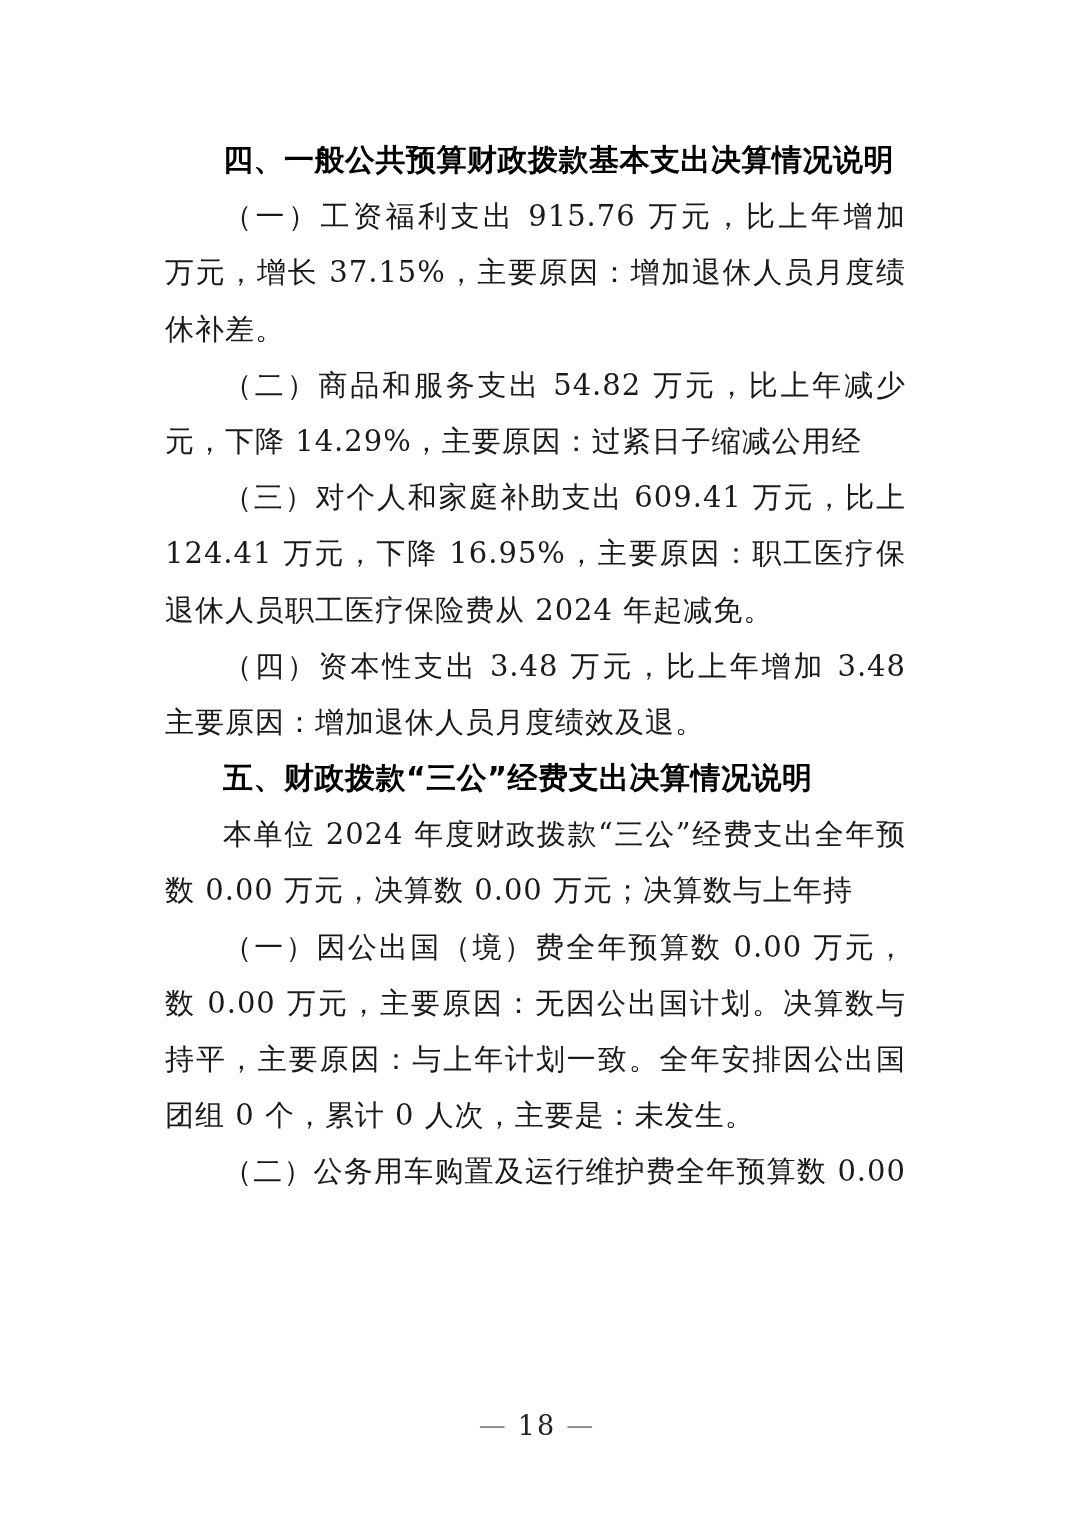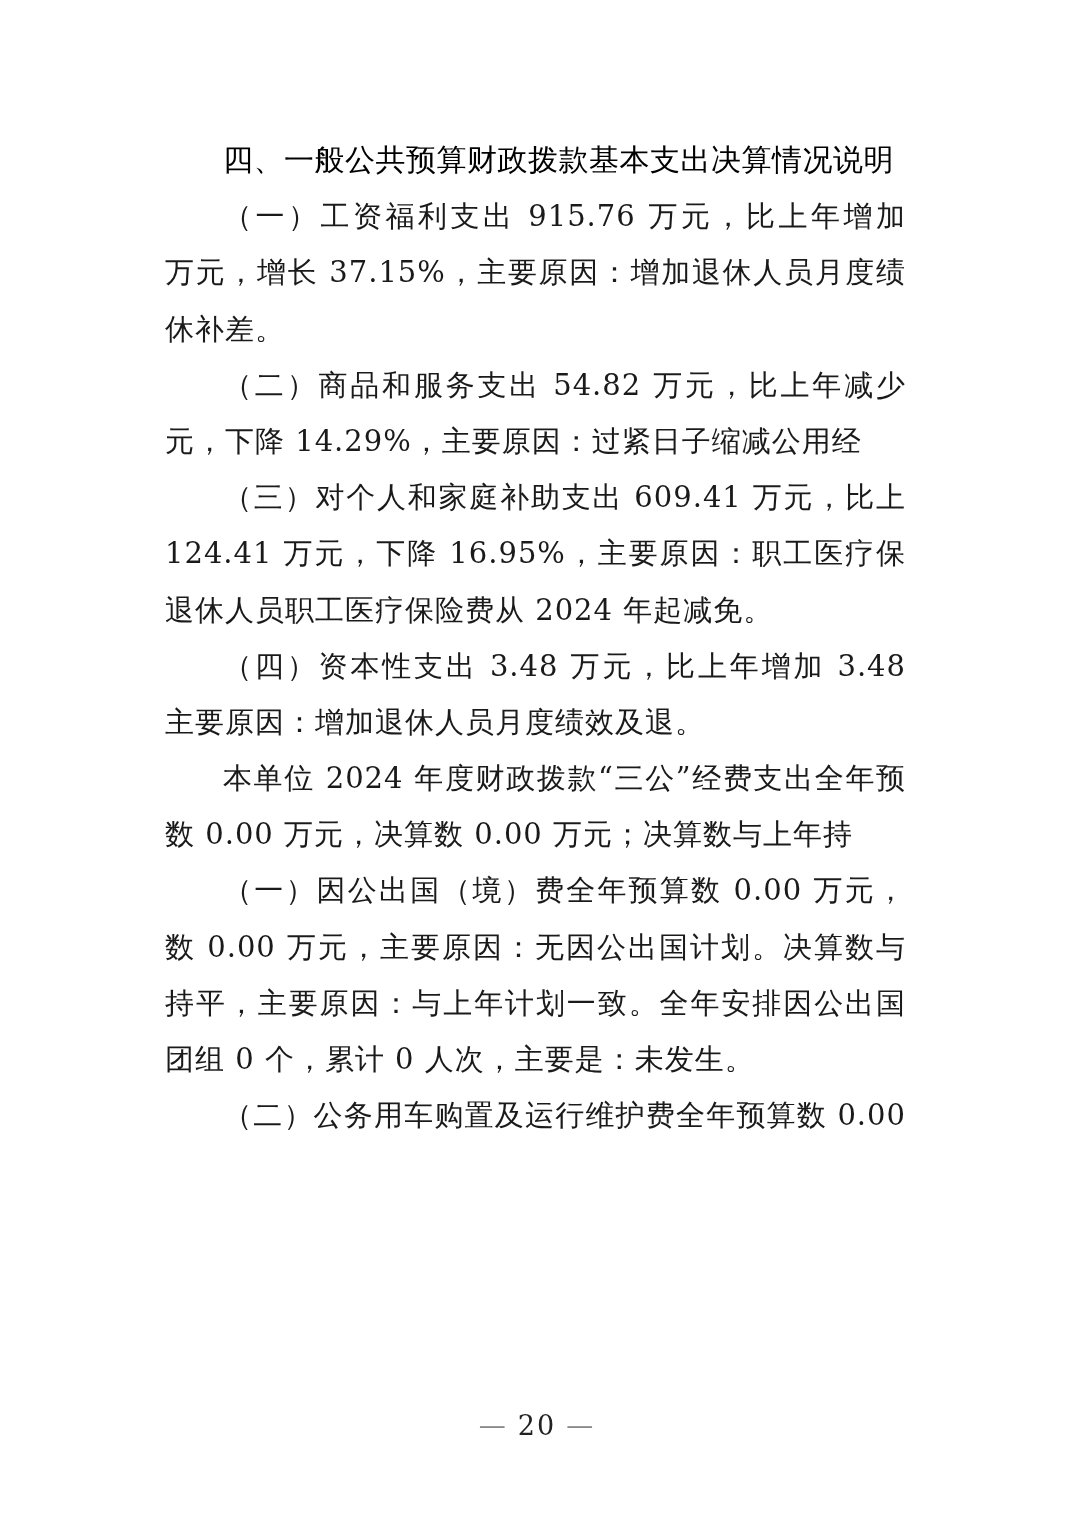--- a/index.html
+++ b/index.html
@@ -38,21 +38,21 @@
     text-indent: 58px;
   }
   .line.justify {
     white-space: normal;
     text-align: justify;
     text-align-last: justify;
     overflow: hidden;
   }
   .line.heading {
     font-family: "DejaVu Sans", "Liberation Sans", sans-serif;
-    font-weight: normal;
+    font-weight: bold;
     font-size: 30px;
     letter-spacing: 0.5px;
     color: #000000;
   }
   .footer {
     position: absolute;
     top: 1406px;
     left: 0;
     width: 100%;
     text-align: center;
@@ -78,25 +78,26 @@
     <div class="line indent justify">（一）工资福利支出 915.76 万元，比上年增加 248.08</div>
     <div class="line justify">万元，增长 37.15%，主要原因：增加退休人员月度绩效及退</div>
     <div class="line wrap">休补差。</div>
     <div class="line indent justify">（二）商品和服务支出 54.82 万元，比上年减少 9.14 万</div>
     <div class="line wrap">元，下降 14.29%，主要原因：过紧日子缩减公用经费。</div>
     <div class="line indent justify">（三）对个人和家庭补助支出 609.41 万元，比上年减少</div>
     <div class="line justify">124.41 万元，下降 16.95%，主要原因：职工医疗保险改革</div>
     <div class="line wrap">退休人员职工医疗保险费从 2024 年起减免。</div>
     <div class="line indent justify">（四）资本性支出 3.48 万元，比上年增加 3.48 万元，</div>
     <div class="line wrap">主要原因：增加退休人员月度绩效及退。</div>
+    <div class="line heading indent">五、财政拨款“三公”经费支出决算情况说明</div>
     <div class="line indent justify">本单位 2024 年度财政拨款“三公”经费支出全年预算</div>
     <div class="line wrap">数 0.00 万元，决算数 0.00 万元；决算数与上年持平，其中：</div>
     <div class="line indent justify">（一）因公出国（境）费全年预算数 0.00 万元，决算</div>
     <div class="line justify">数 0.00 万元，主要原因：无因公出国计划。决算数与上年</div>
     <div class="line justify">持平，主要原因：与上年计划一致。全年安排因公出国（境）</div>
     <div class="line wrap">团组 0 个，累计 0 人次，主要是：未发生。</div>
     <div class="line indent justify">（二）公务用车购置及运行维护费全年预算数 0.00 万</div>
   </div>
 
   <div class="footer">
-    <span class="dash">—</span><span class="num">20</span><span class="dash">—</span>
+    <span class="dash">—</span><span class="num">18</span><span class="dash">—</span>
   </div>
 </div>
 
 </body></html>

